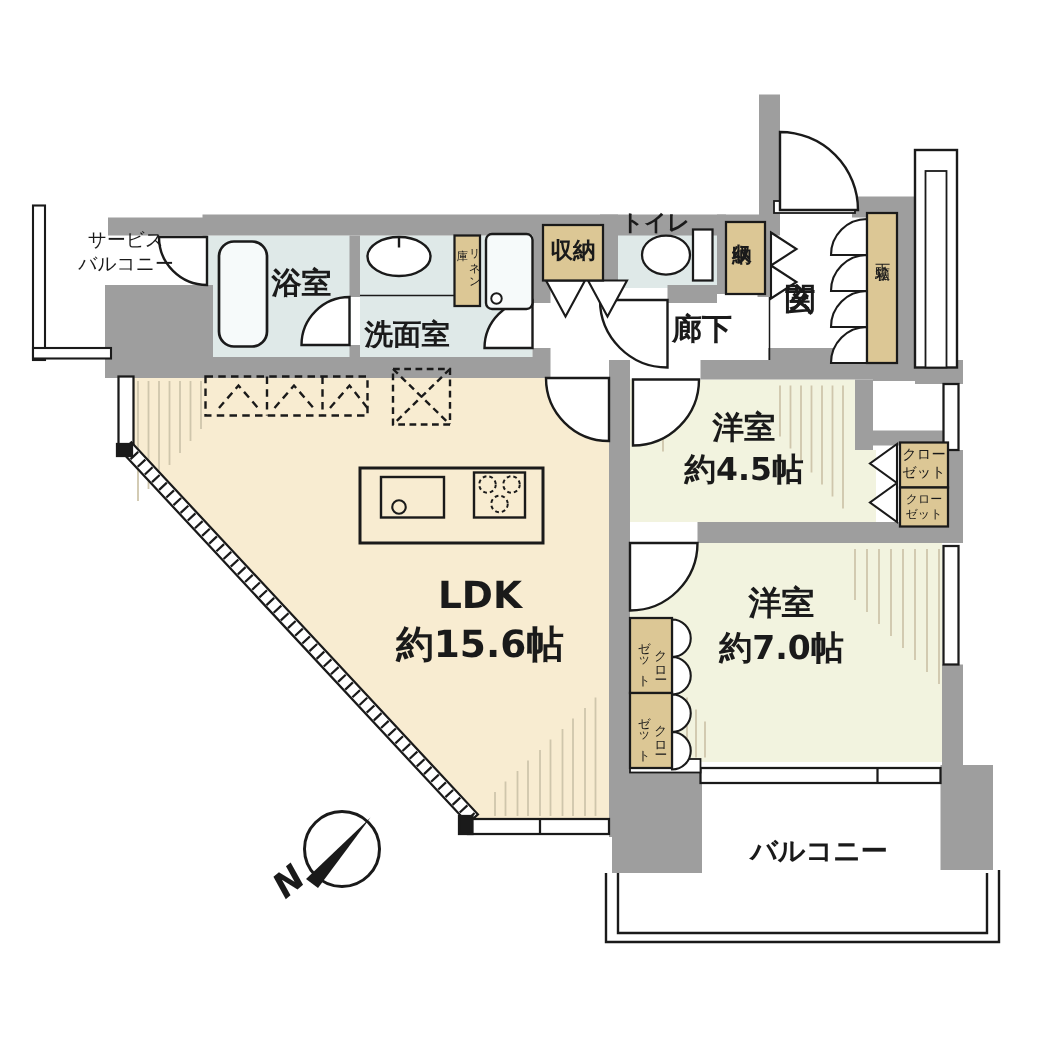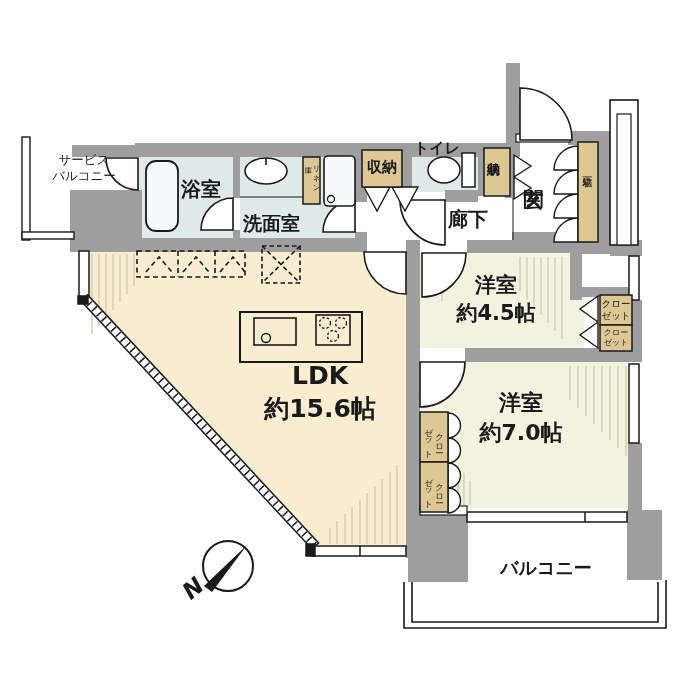--- a/index.html
+++ b/index.html
@@ -184,21 +184,21 @@
   <div class="lbl bold c" style="left:362px;top:158px;width:40px;font-size:15px;">収納</div>
   <div class="lbl bold" style="left:414px;top:139px;font-size:15px;">トイレ</div>
   <div class="lbl bold v" style="left:487px;top:152px;font-size:13px;line-height:1;">収納</div>
   <div class="lbl bold v" style="left:524px;top:172px;font-size:20px;line-height:1;">玄関</div>
   <div class="lbl v" style="left:582px;top:168px;font-size:10px;line-height:1;">下駄箱</div>
   <div class="lbl bold" style="left:448px;top:206px;font-size:20px;text-align:right;">廊下</div>
   <div class="lbl bold c" style="left:420px;top:271px;width:152px;font-size:21px;line-height:1.35;">洋室
 約4.5帖</div>
   <div class="lbl bold c" style="left:432px;top:388px;width:178px;font-size:22px;line-height:1.35;">洋室
 約7.0帖</div>
-  <div class="lbl bold c" style="left:238px;top:360px;width:164px;font-size:25px;line-height:1.3;">LDK
+  <div class="lbl bold c" style="left:238px;top:381px;width:164px;font-size:25px;line-height:1.3;">LDK
 約15.6帖</div>
   <div class="lbl bold c" style="left:470px;top:556px;width:152px;font-size:18px;">バルコニー</div>
   <div class="lbl c" style="left:600px;top:298px;width:32px;font-size:9.5px;line-height:1.25;">クロー
 ゼット</div>
   <div class="lbl c" style="left:600px;top:328px;width:32px;font-size:8px;line-height:1.25;">クロー
 ゼット</div>
   <div class="lbl v c" style="left:423px;top:416px;font-size:8.5px;line-height:1.3;height:44px;">クロー
 ゼット</div>
   <div class="lbl v c" style="left:423px;top:466px;font-size:8.5px;line-height:1.3;height:44px;">クロー
 ゼット</div>

